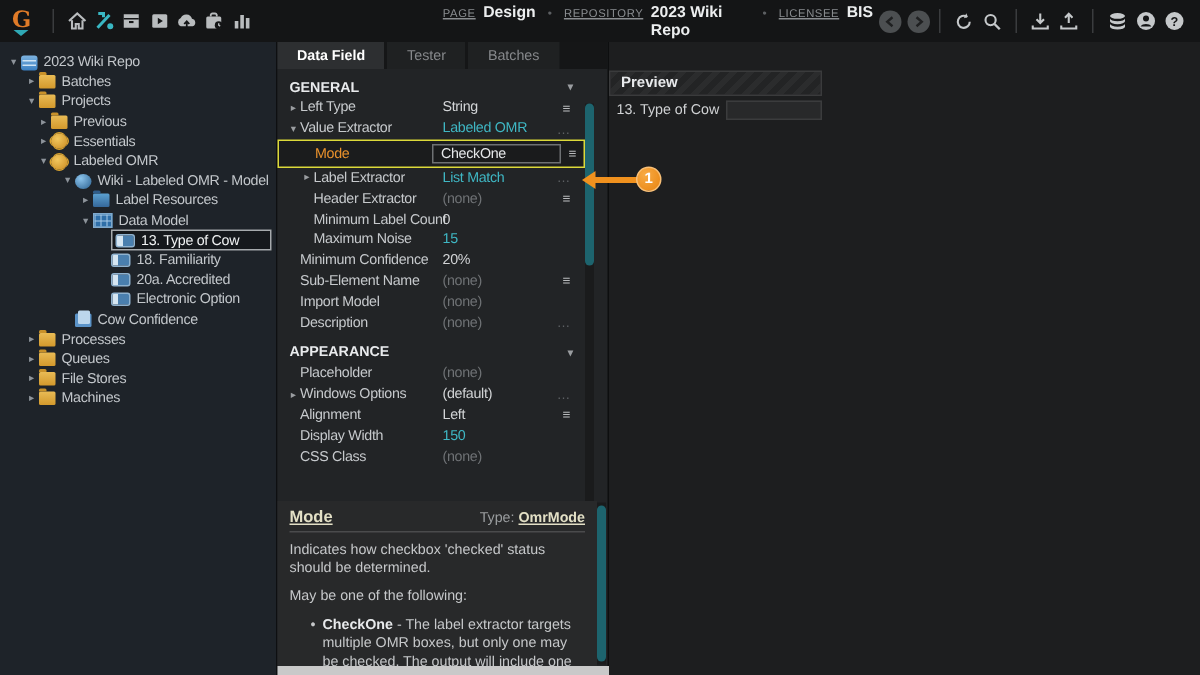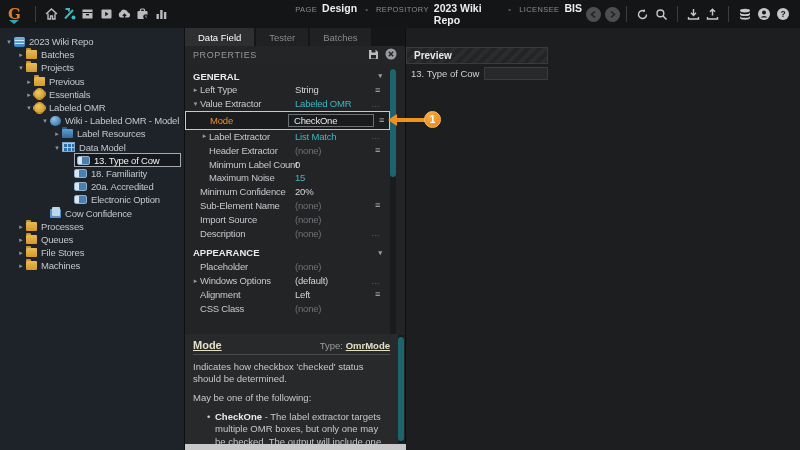--- a/index.html
+++ b/index.html
@@ -10,21 +10,21 @@
   .topbar{position:absolute;left:0;top:0;width:800px;height:28px;background:#141516;
     border-bottom:1px solid #050505;display:flex;align-items:center;}
   .logo{width:30px;text-align:center;position:relative;}
   .logo .g{font-family:"DejaVu Serif",serif;font-weight:bold;font-size:15px;color:#e07b28;line-height:14px;}
   .logo .chev{display:block;margin:-3px auto 0;width:0;height:0;border-left:5px solid transparent;
     border-right:5px solid transparent;border-top:4px solid #2fa9b5;}
   .tb-div{width:1px;height:16px;background:#3a3c3e;margin:0 6px;}
   .tb-btn{width:19px;height:18px;display:flex;align-items:center;justify-content:center;}
   .tb-btn svg{display:block;}
   .tb-meta{display:flex;align-items:baseline;gap:5px;margin-left:125px;}
-  .tb-lab{font-size:7.5px;color:#8a8d90;letter-spacing:.4px;}
+  .tb-lab{font-size:7.5px;color:#8a8d90;letter-spacing:.4px;text-decoration:underline;}
   .tb-val{font-size:10.5px;font-weight:bold;color:#eceeef;}
   .tb-dot{color:#5c5f62;font-size:8px;padding:0 3px;}
   .tb-right{margin-left:auto;display:flex;align-items:center;margin-right:8px;}
   .nav-circ{width:15px;height:15px;border-radius:50%;background:#4c4f51;display:flex;align-items:center;
     justify-content:center;margin-left:4px;}
 
   
   .tree{position:absolute;left:0;top:28px;width:185px;height:422px;background:#1e2329;
     border-right:1px solid #0e0f11;overflow:hidden;padding-top:7px;box-sizing:border-box;}
   .titem{height:13.2px;display:flex;align-items:center;white-space:nowrap;font-size:9.5px;
@@ -52,21 +52,21 @@
   .ic-field{background:linear-gradient(90deg,#d6e6f2 0 4px,#4a7fae 4px);border:1px solid #8fb2cf;border-radius:2px;height:7px!important;}
   .ic-docs{background:#5b93c8;border-radius:1px;width:8px!important;height:9px!important;}
   .ic-docs:before{content:"";position:absolute;left:2px;top:-2px;width:8px;height:9px;background:#bcd6ec;border-radius:1px;z-index:-0;}
 
   
   .mid{position:absolute;left:185px;top:28px;width:221px;height:422px;background:#222426;
     border-right:1px solid #0d0e0f;box-sizing:border-box;}
   .tabbar{height:18px;background:#151617;display:flex;}
   .tab{padding:0 13px;display:flex;align-items:center;font-size:9.5px;color:#87898c;
     background:#1f2122;margin-right:2px;}
-  .tab.active{background:#2d2f31;color:#ffffff;font-weight:normal;}
+  .tab.active{background:#2d2f31;color:#ffffff;font-weight:bold;}
   .props-head{height:18px;background:#232527;display:flex;align-items:center;padding:0 8px;
     font-size:9px;letter-spacing:.6px;color:#96999c;}
   .ph-icons{margin-left:auto;display:flex;gap:6px;align-items:center;}
   .grid{position:relative;padding-top:5px;width:205px;}
   .sec{height:14px;display:flex;align-items:center;padding:0 8px;font-size:9.5px;font-weight:bold;color:#e9ebed;}
   .sec .chev{margin-left:auto;color:#9a9da0;font-size:7px;}
   .prow{position:relative;height:13.8px;display:flex;align-items:center;font-size:9.5px;letter-spacing:-0.2px;}
   .prow .exp{width:9px;flex:0 0 9px;text-align:center;color:#9a9da0;font-size:7px;}
   .ind0{padding-left:6px}.ind1{padding-left:15px}
   .plabel{color:#c6c9cc;white-space:nowrap;}
@@ -341,34 +341,20 @@
         <span class="tlabel">Machines</span>
       </div>
   </div>
 
   <div class="mid">
     <div class="tabbar">
       <div class="tab active">Data Field</div>
       <div class="tab">Tester</div>
       <div class="tab">Batches</div>
     </div>
-    <div class="props-head">
-      <span>PROPERTIES</span>
-      <span class="ph-icons">
-        <span><svg width="11" height="11" viewBox="0 0 11 11">
-              <path d="M1 1 H8 L10 3 V10 H1 Z" fill="#b9bcbe"></path>
-              <rect x="3" y="6" width="5" height="3.5" fill="#232527"></rect>
-              <rect x="3.5" y="1" width="4" height="2.5" fill="#232527"></rect>
-            </svg></span>
-        <span><svg width="12" height="12" viewBox="0 0 12 12">
-              <circle cx="6" cy="6" r="5.5" fill="#9a9da0"></circle>
-              <path d="M3.8 3.8 L8.2 8.2 M8.2 3.8 L3.8 8.2" stroke="#232527" stroke-width="1.4"></path>
-            </svg></span>
-      </span>
-    </div>
 
     <div class="grid">
       <div class="sec">
         <span>GENERAL</span>
         <span class="chev">▾</span>
       </div>
       <div class="prow ind0">
           <span class="exp">▸</span>
           <span class="plabel">Left Type</span>
           <span class="pvalue v-normal">String</span>
@@ -416,21 +402,21 @@
           <span class="pvalue v-normal">20%</span>
         </div>
       <div class="prow ind0">
           <span class="exp"></span>
           <span class="plabel">Sub-Element Name</span>
           <span class="pvalue v-dim">(none)</span>
           <span class="picon">≡</span>
         </div>
       <div class="prow ind0">
           <span class="exp"></span>
-          <span class="plabel">Import Source</span>
+          <span class="plabel">Import Model</span>
           <span class="pvalue v-dim">(none)</span>
         </div>
       <div class="prow ind0">
           <span class="exp"></span>
           <span class="plabel">Description</span>
           <span class="pvalue v-dim">(none)</span>
           <span class="picon dim">…</span>
         </div>
 
       <div class="sec" style="margin-top:6px">
@@ -446,20 +432,25 @@
           <span class="exp">▸</span>
           <span class="plabel">Windows Options</span>
           <span class="pvalue v-normal">(default)</span>
           <span class="picon dim">…</span>
         </div>
       <div class="prow ind0">
           <span class="exp"></span>
           <span class="plabel">Alignment</span>
           <span class="pvalue v-normal">Left</span>
           <span class="picon">≡</span>
+        </div>
+      <div class="prow ind0">
+          <span class="exp"></span>
+          <span class="plabel">Display Width</span>
+          <span class="pvalue v-accent">150</span>
         </div>
       <div class="prow ind0">
           <span class="exp"></span>
           <span class="plabel">CSS Class</span>
           <span class="pvalue v-dim">(none)</span>
         </div>
     </div>
 
     <div class="vlane1">
         <div class="vthumb1"></div>

